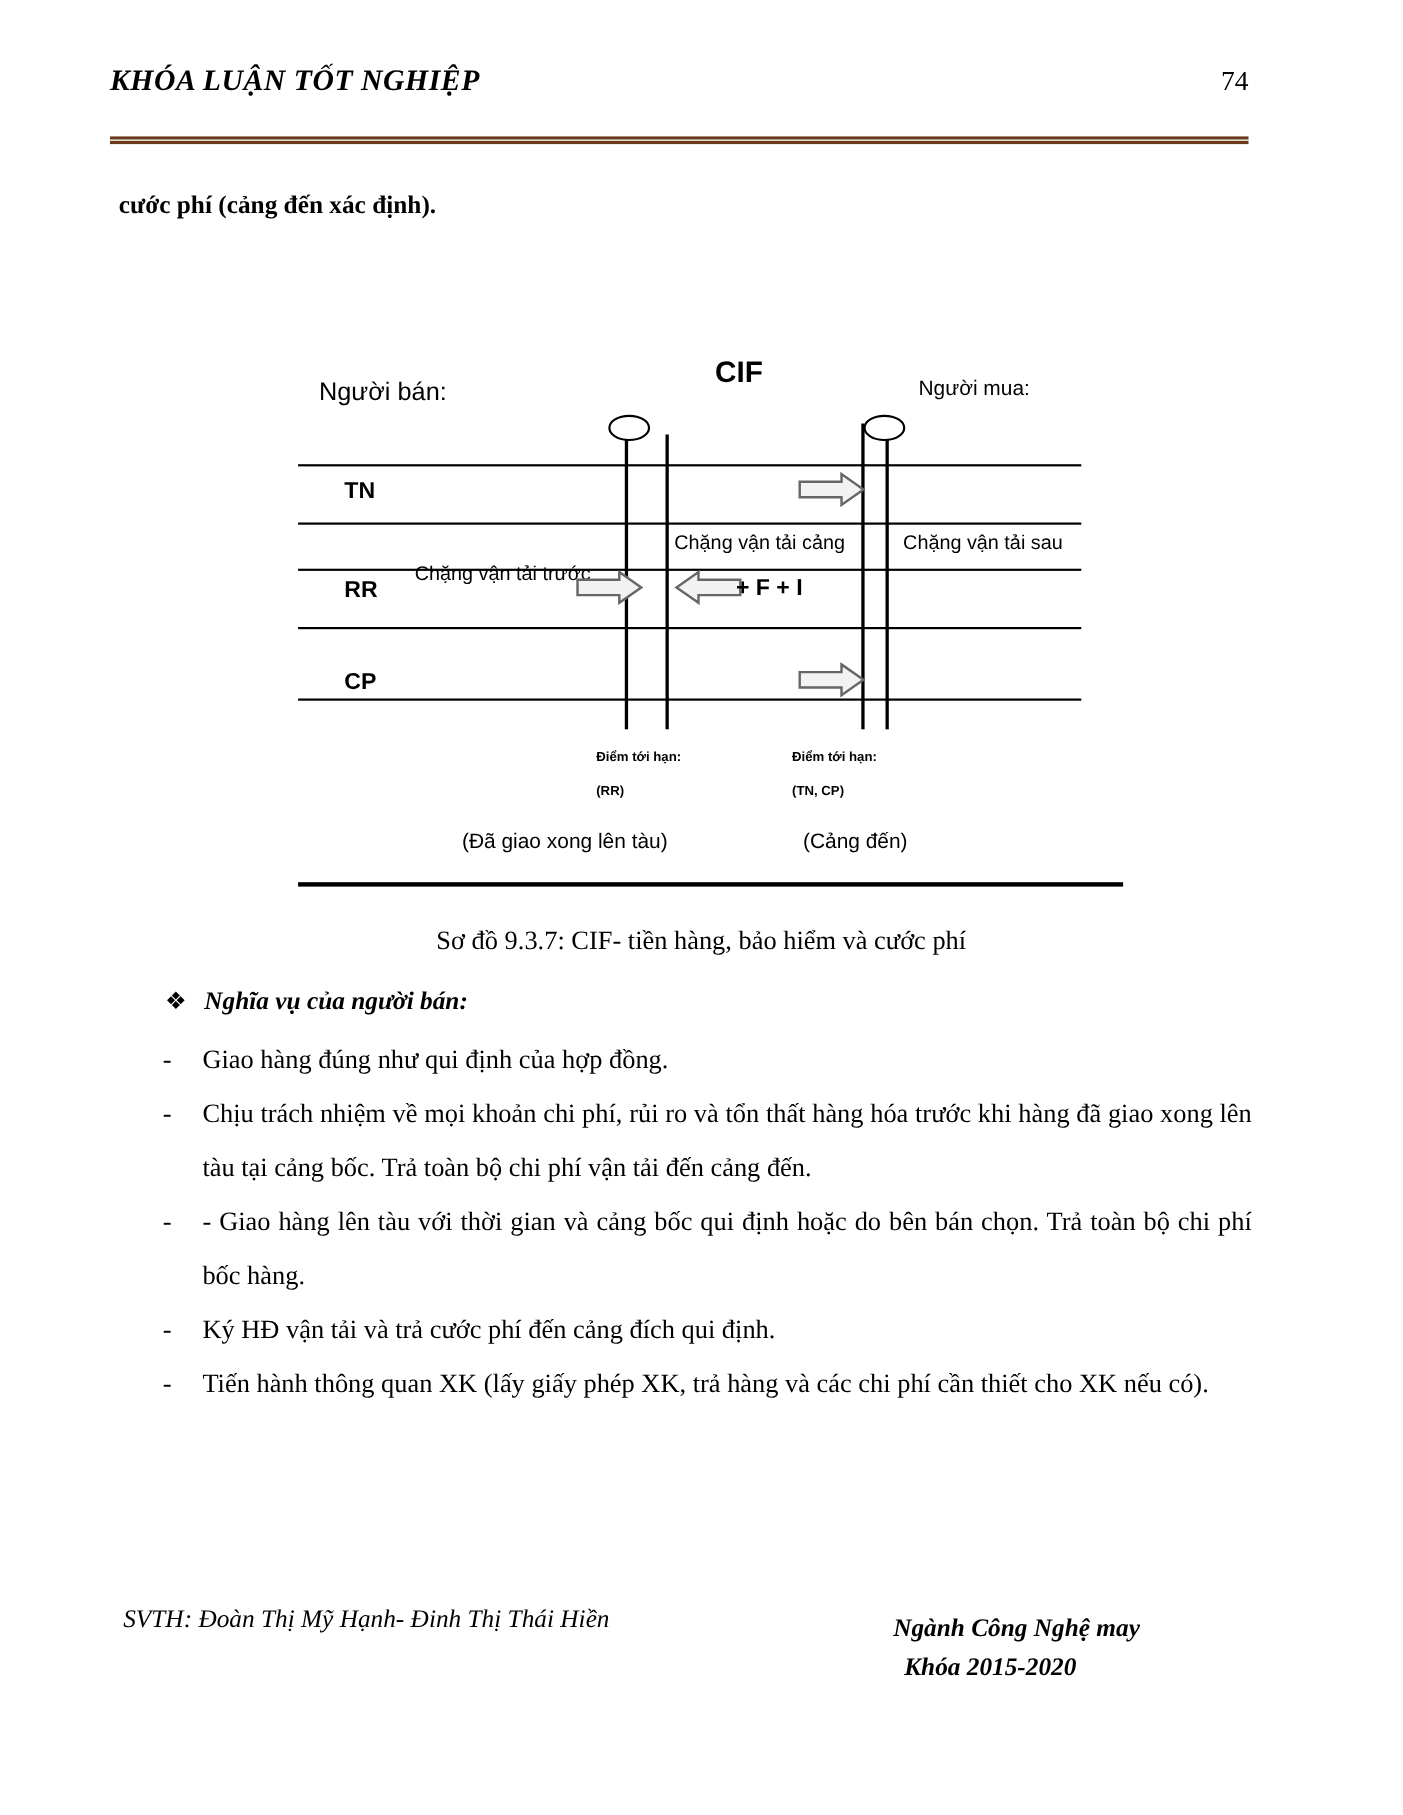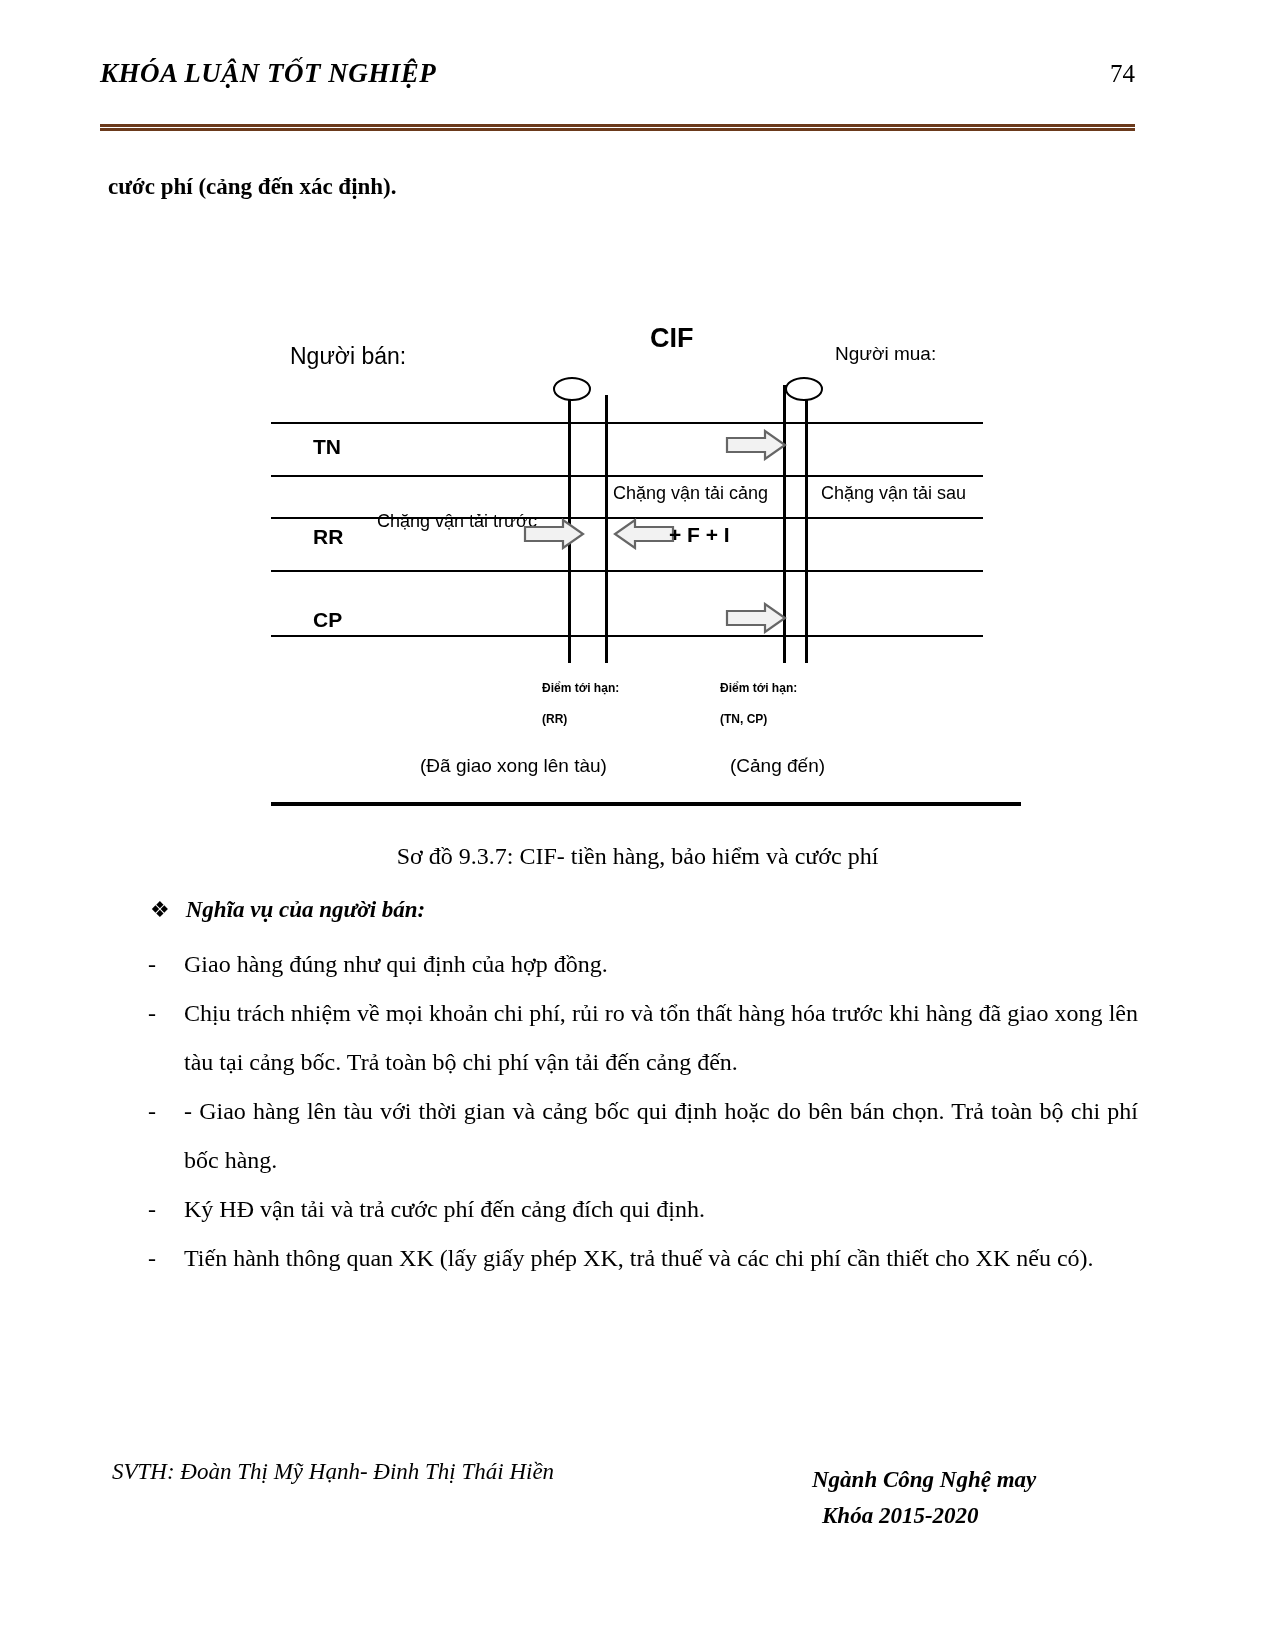--- a/index.html
+++ b/index.html
@@ -271,21 +271,21 @@
     <div class="bullet-row">
       <span class="bullet-mark">-</span>
       <span class="bullet-text">- Giao hàng lên tàu với thời gian và cảng bốc qui định hoặc do bên bán chọn. Trả toàn bộ chi phí bốc hàng.</span>
     </div>
     <div class="bullet-row">
       <span class="bullet-mark">-</span>
       <span class="bullet-text">Ký HĐ vận tải và trả cước phí đến cảng đích qui định.</span>
     </div>
     <div class="bullet-row">
       <span class="bullet-mark">-</span>
-      <span class="bullet-text">Tiến hành thông quan XK (lấy giấy phép XK, trả thuế và các chi phí cần thiết cho XK nếu có).</span>
+      <span class="bullet-text">Tiến hành thông quan XK (lấy giấy phép XK, trả hàng và các chi phí cần thiết cho XK nếu có).</span>
     </div>
   </div>
 
   <div class="footer-left">SVTH: Đoàn Thị Mỹ Hạnh- Đinh Thị Thái Hiền</div>
   <div class="footer-right">
     <span>Ngành Công Nghệ may</span>
     <span class="l2">Khóa 2015-2020</span>
   </div>
 
 </div>

